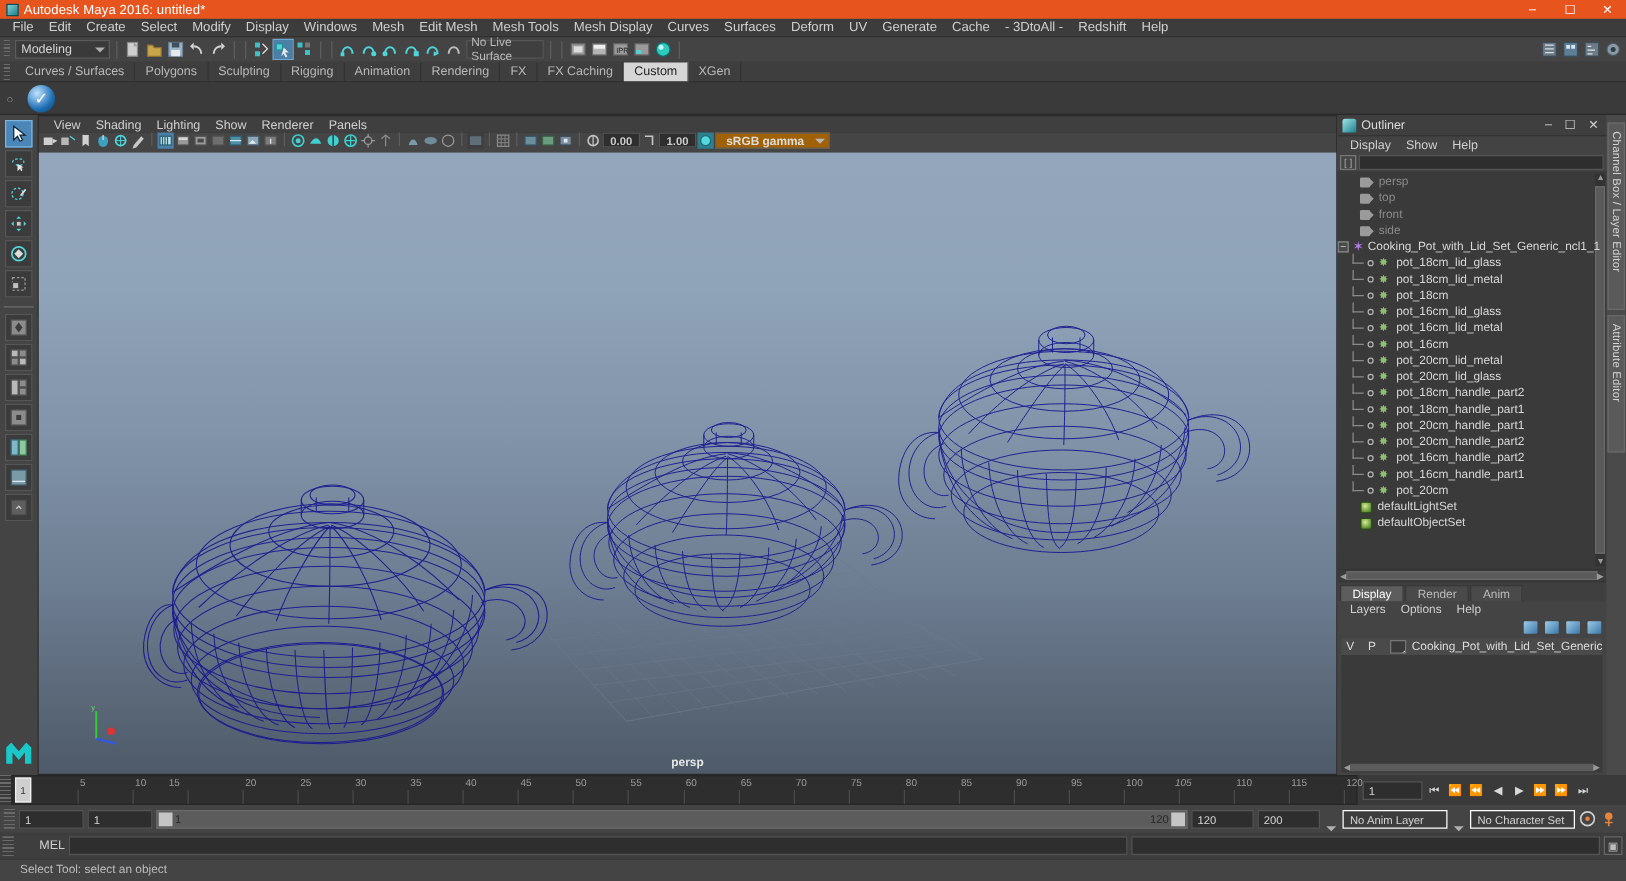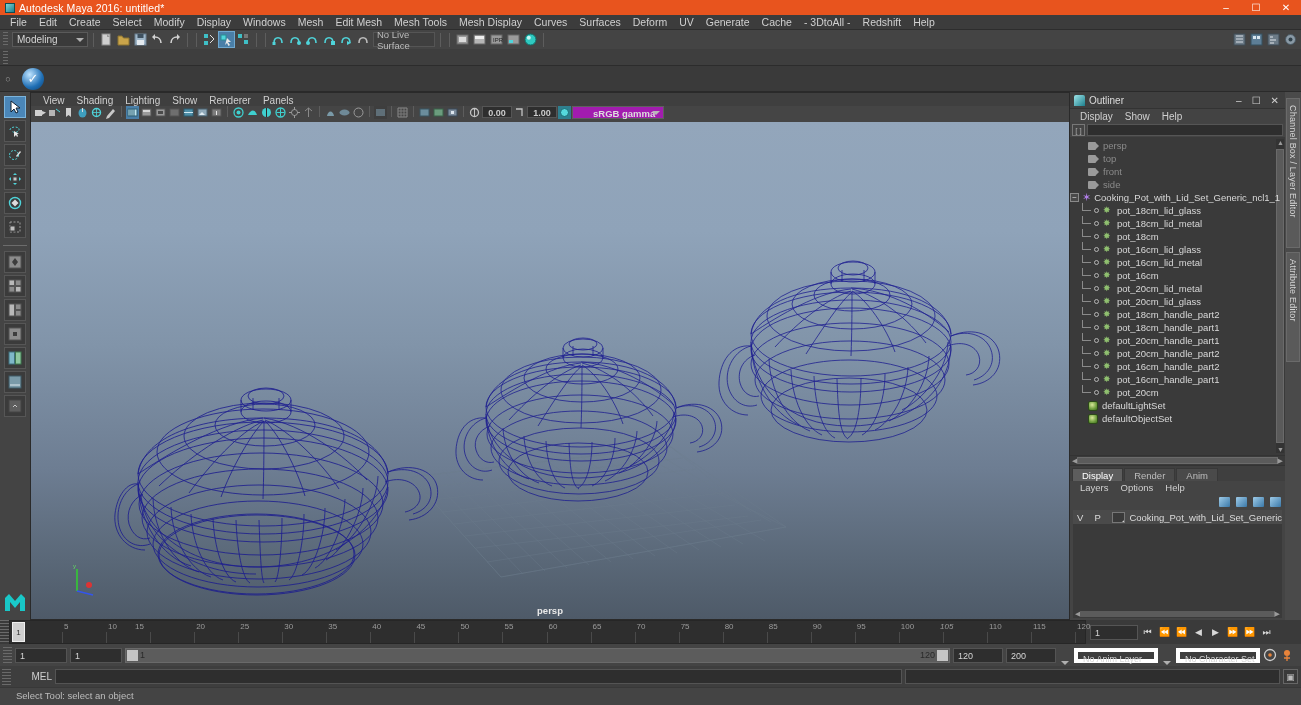--- a/index.html
+++ b/index.html
@@ -41,21 +41,21 @@
   .tool.on { background:#4a86b8; border-color:#7bb4dc; }
   .tbsep { width:24px; height:1px; background:#6c6c6c; margin:5px 0; }
   .mayalogo { position:absolute; bottom:8px; left:4px; width:22px; height:20px; }
 
   .viewportwrap { flex:1; display:flex; flex-direction:column; background:#2b2b2b; border:1px solid #2a2a2a;}
   .vp-menubar { height:13px; background:#3f3f3f; display:flex; align-items:flex-end; padding-left:6px; }
   .vp-menubar .mi { padding:0 6px; font-size:10px; color:#d0d0d0; }
   .vp-toolbar { height:16px; background:#454545; display:flex; padding-left:3px; gap:1px;font-weight:bold; }
   .vpi { width:13px; height:13px; display:inline-block; }
   .numfield { width:30px; height:12px; background:#2e2e2e; border:1px solid #555; font-size:9px; color:#ccc; text-align:center; line-height:12px;}
-  .gammasel { width:92px; height:13px; background:#a21caf; border:1px solid #5f5f5f; font-size:9.5px; color:#ddd; padding-left:20px; line-height:13px; position:relative;}
+  .gammasel { width:92px; height:13px; background:#a16207; border:1px solid #5f5f5f; font-size:9.5px; color:#ddd; padding-left:8px; line-height:13px; position:relative;}
   .gammasel .arw { position:absolute; right:3px; top:4px; border-left:4px solid transparent; border-right:4px solid transparent; border-top:4px solid #b8b8b8; }
 
   .viewport { flex:1; position:relative; overflow:hidden;
      background:linear-gradient(to bottom,#93a6bb 0%, #8fa3b9 22%, #8194a9 45%, #6d7d92 70%, #5a6878 88%, #4e5a68 100%); }
   .persplabel { position:absolute; bottom:3px; left:0; right:0; text-align:center; color:#e8e8e8; font-size:9.5px; font-weight:bold; }
   .axisgizmo { position:absolute; left:36px; bottom:22px; width:36px; height:36px; }
 
   
   .rightdock { width:231px; background:#444; display:flex; }
   .dockcol { width:215px; display:flex; flex-direction:column; }
@@ -122,21 +122,21 @@
   .ts-cur-field { width:48px; height:15px; background:#2e2e2e; border:1px solid #555; font-size:9px; color:#d5d5d5; padding-left:4px; line-height:15px;}
   .playbtn { width:15px; height:15px; display:flex; align-items:center; justify-content:center; color:#d8d8d8; font-size:9px;}
 
   .rangebar { height:22px; background:#444; display:flex; align-items:center; gap:3px; padding:0 3px; }
   .rb-field { height:15px; background:#2e2e2e; border:1px solid #545454; font-size:9px; color:#d5d5d5; padding-left:4px; line-height:15px;}
   .rb-range { flex:1; height:15px; background:#5c5c5c; border:1px solid #6a6a6a; position:relative;}
   .rb-range .lh { position:absolute; left:1px; top:1px; width:11px; bottom:1px; background:#c5c5c5;}
   .rb-range .rh { position:absolute; right:1px; top:1px; width:11px; bottom:1px; background:#c5c5c5;}
   .rb-range .lv { position:absolute; left:14px; top:1px; font-size:9px; color:#2a2a2a;}
   .rb-range .rv { position:absolute; right:14px; top:1px; font-size:9px; color:#2a2a2a;}
-  .rb-sel { height:15px; background:#3d3d3d; border:4px solid #ffffff; font-size:9px; color:#d5d5d5; padding-left:5px; line-height:15px; position:relative;}
+  .rb-sel { height:15px; background:#3d3d3d; border:1px solid #ffffff; font-size:9px; color:#d5d5d5; padding-left:5px; line-height:15px; position:relative;}
 
   
   .cmdline { height:21px; background:#3e3e3e; display:flex; align-items:center; gap:3px; padding-left:2px;}
   .cmd-label { width:38px; font-size:10px; color:#d0d0d0; text-align:right;}
   .cmd-input { flex:1; height:15px; background:#2e2e2e; border:1px solid #545454; }
   .cmd-out { width:375px; height:15px; background:#2e2e2e; border:1px solid #545454;}
   .cmd-ico { width:15px; height:15px; border:1px solid #666; background:#3a3a3a; margin-right:3px; color:#bbb; font-size:9px; text-align:center; line-height:14px;}
   .helpline { height:15px; background:#444; display:flex; align-items:center; padding-left:16px; font-size:9.5px; color:#bdbdbd; border-top:1px solid #383838;}
 
   svg { display:block; }
@@ -336,20 +336,32 @@
       <svg width="15" height="15">
           <circle cx="7.5" cy="7.5" r="5" fill="#8a9aa6" stroke="#4a5862"></circle>
           <circle cx="7.5" cy="7.5" r="2" fill="#30404a"></circle>
         </svg>
     </span>
   </div>
 </div>
 
 <div class="shelfbar">
   <div class="gripper" style="height:13px;margin:0 4px 1px 3px"></div>
+  <div style="display:flex" id="shelftabs">
+      <div class="shelftab">Curves / Surfaces</div>
+      <div class="shelftab">Polygons</div>
+      <div class="shelftab">Sculpting</div>
+      <div class="shelftab">Rigging</div>
+      <div class="shelftab">Animation</div>
+      <div class="shelftab">Rendering</div>
+      <div class="shelftab">FX</div>
+      <div class="shelftab">FX Caching</div>
+      <div class="shelftab active">Custom</div>
+      <div class="shelftab">XGen</div>
+    </div>
 </div>
 <div class="shelfrow">
   <span style="width:12px;text-align:center;color:#9a9a9a;font-size:9px">○</span>
   <span class="shelf-ico">✓</span>
 </div>
 
 <div class="main">
 
   <div class="toolbox">
     <div class="tool on">

